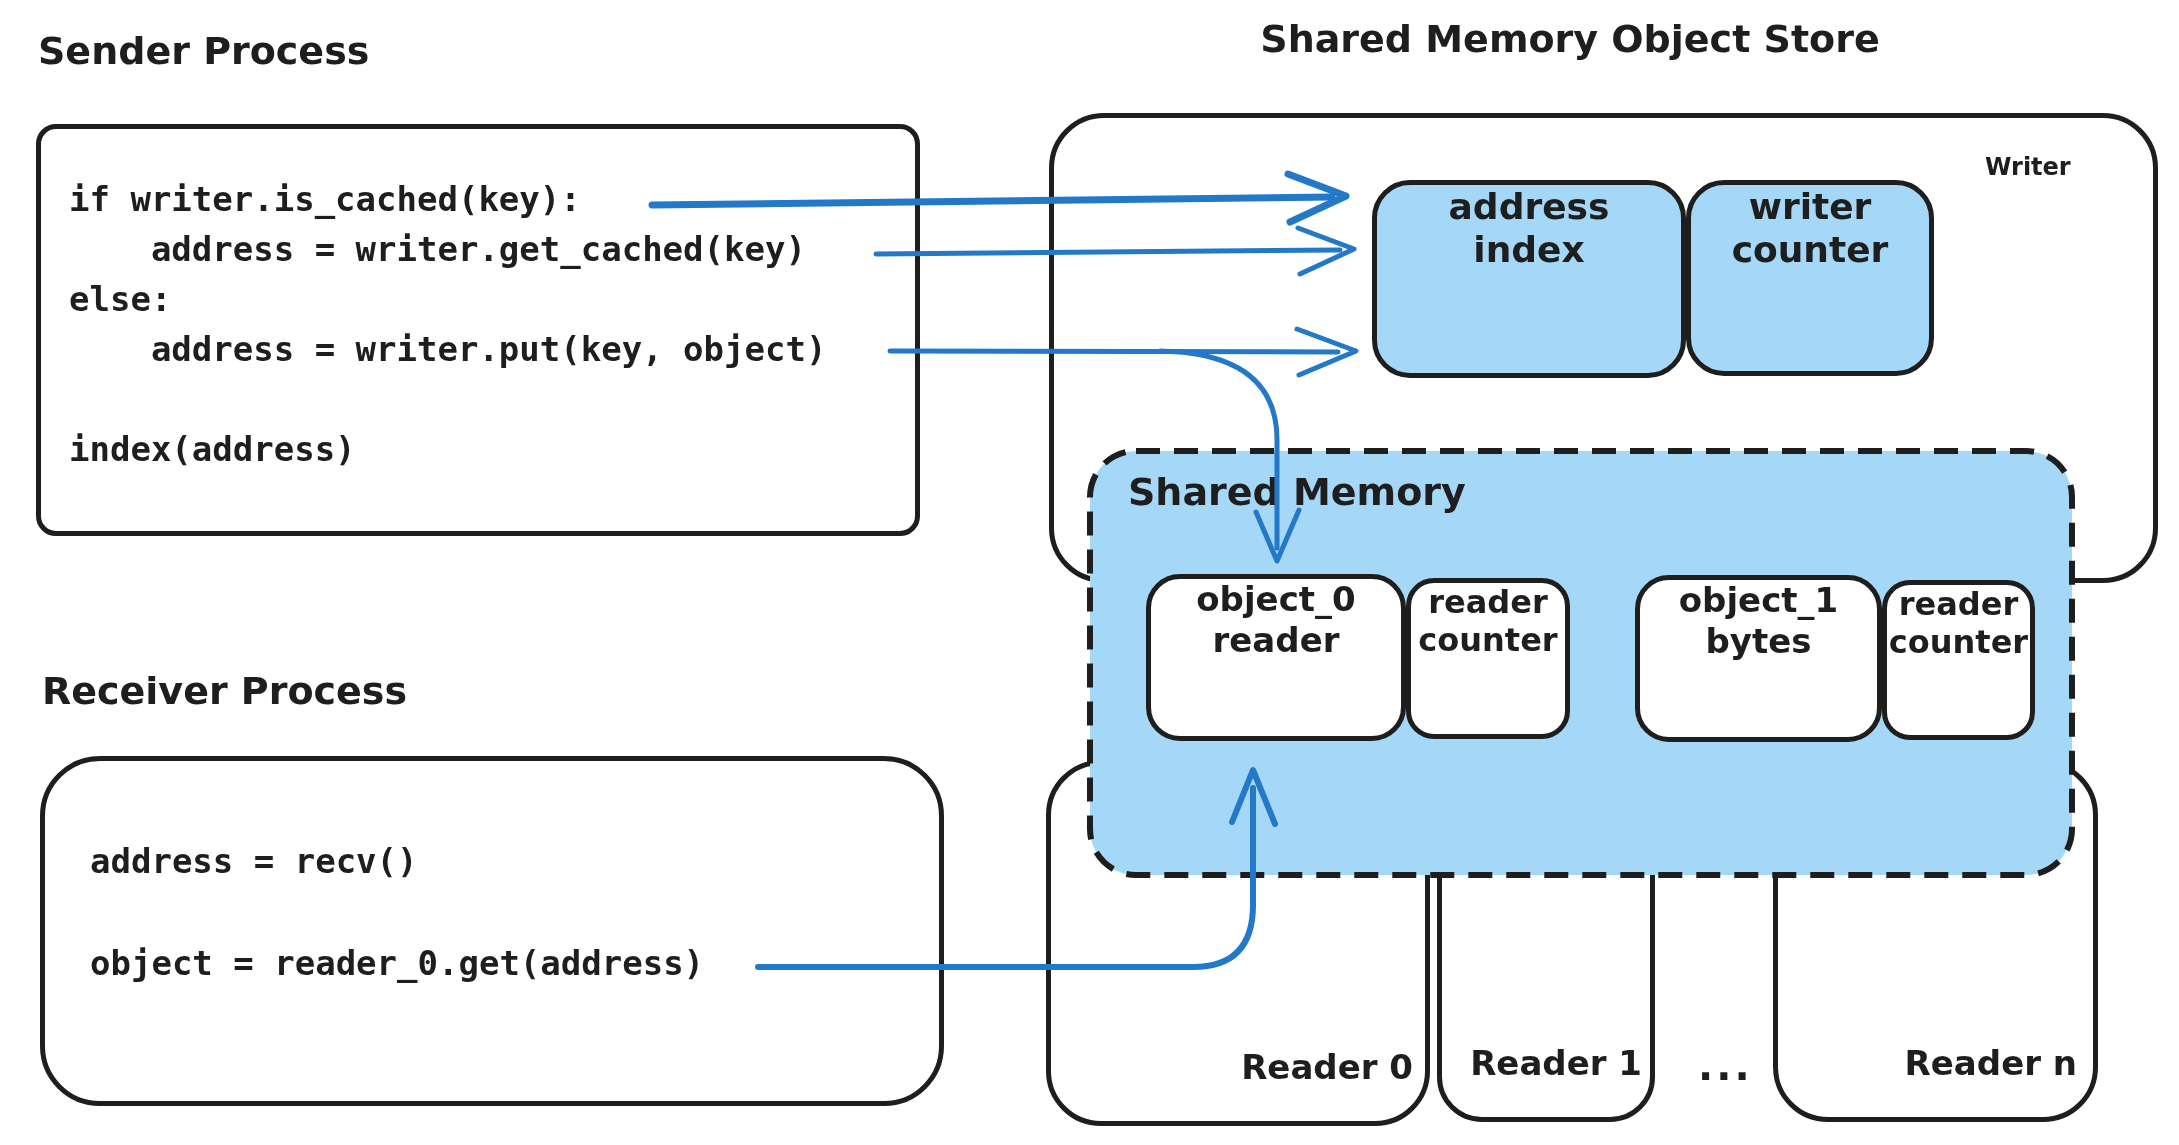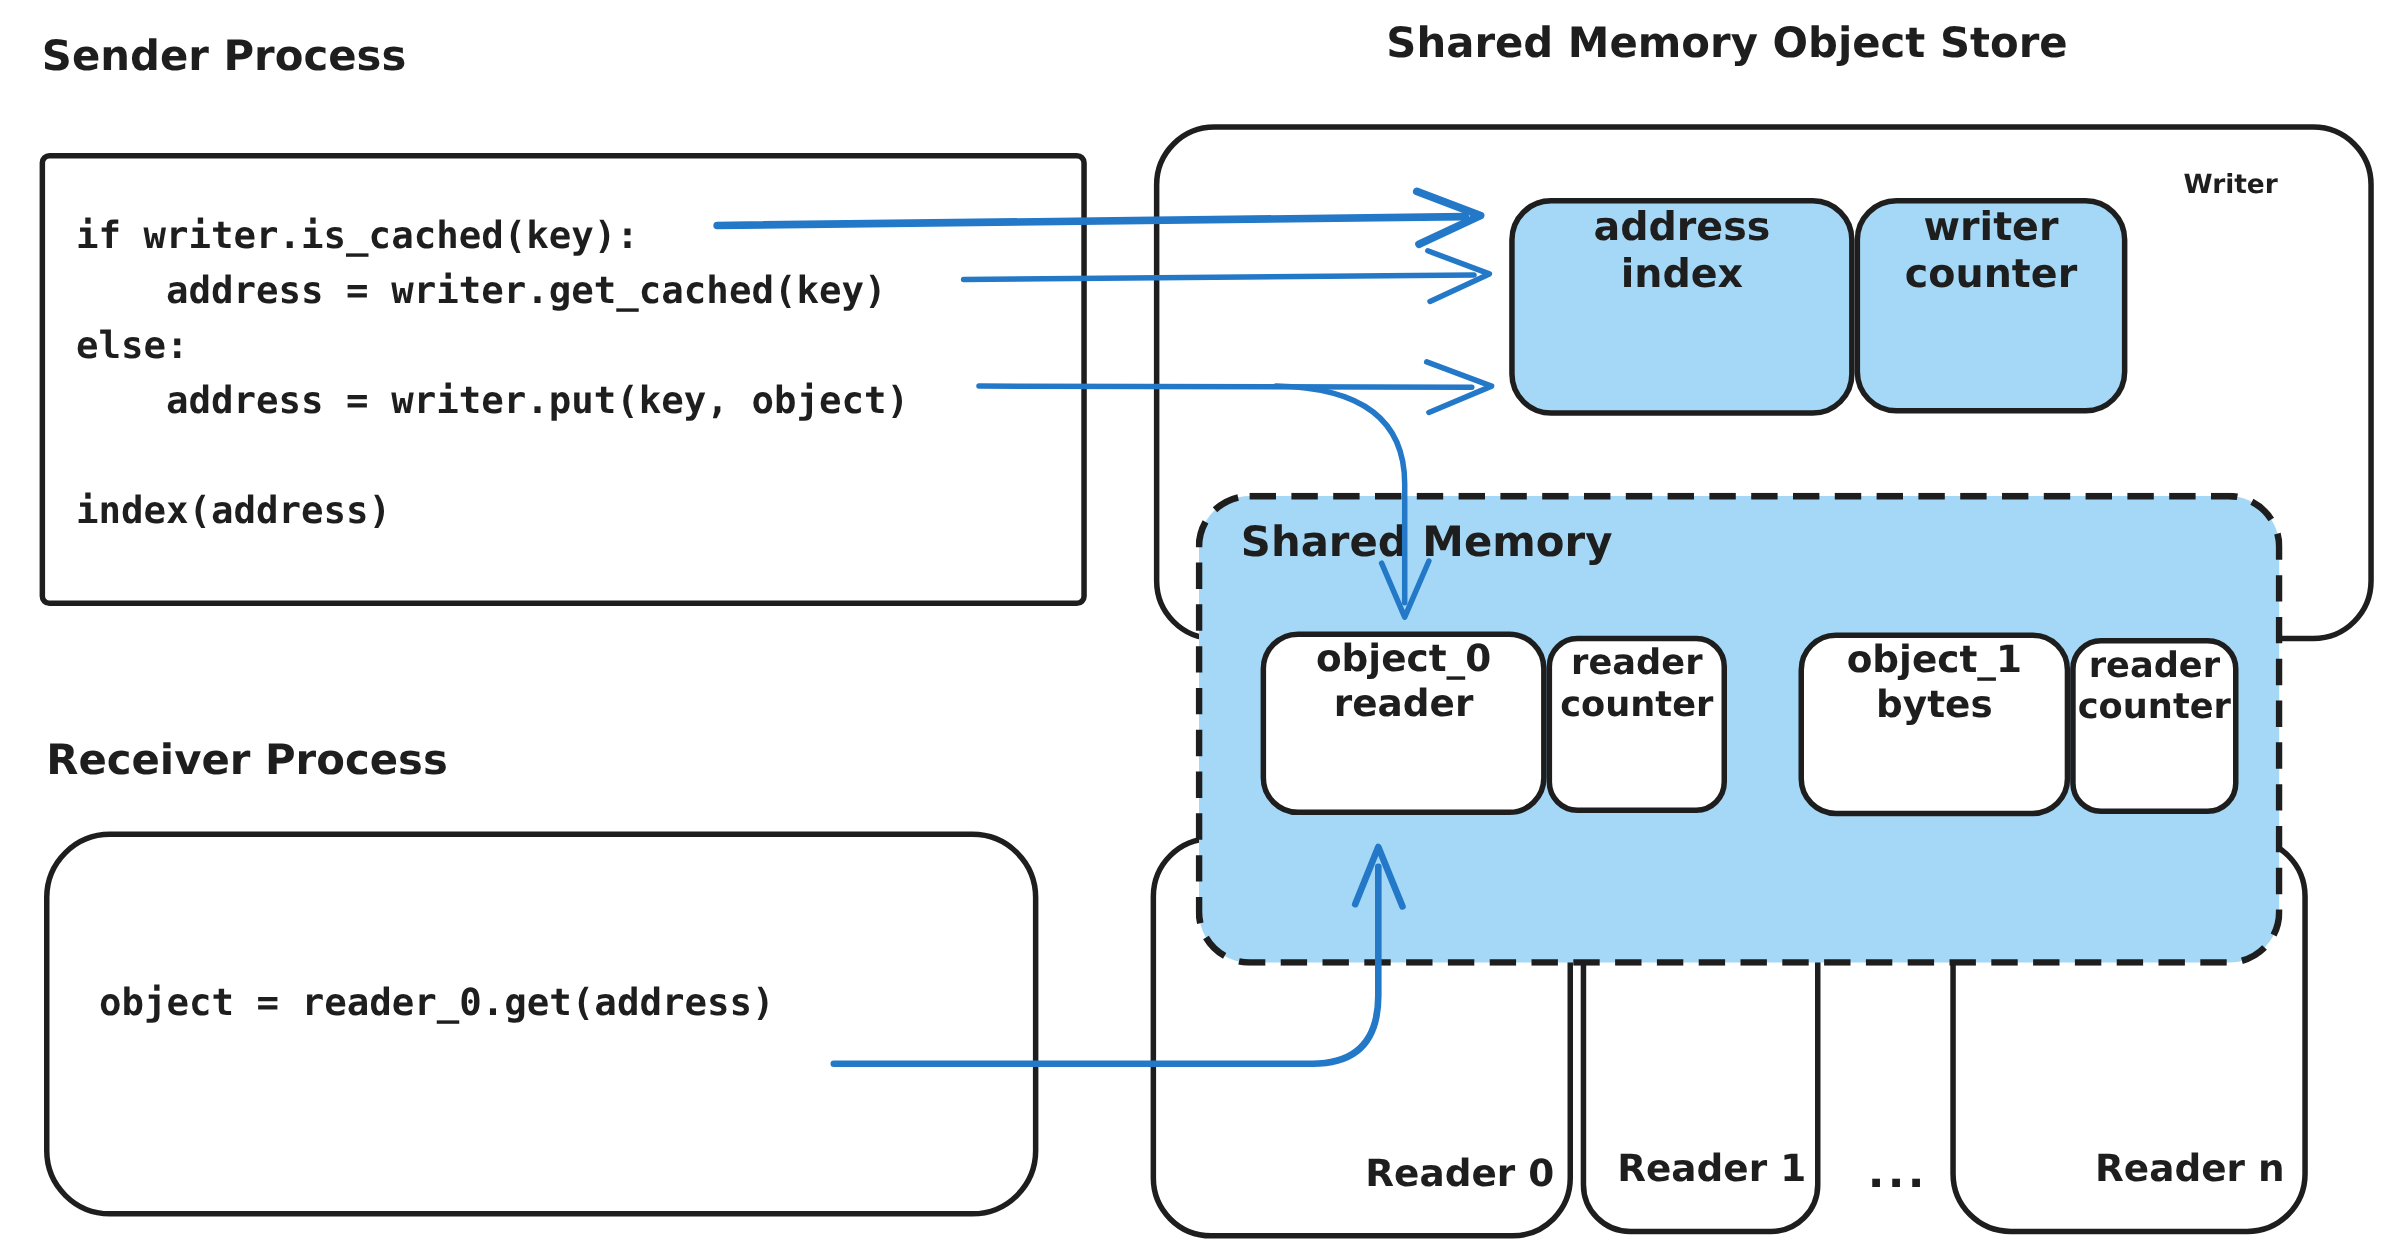--- a/index.html
+++ b/index.html
@@ -51,21 +51,21 @@
     font-family: "DejaVu Sans", sans-serif;
     font-weight: 700;
     color: var(--stroke);
     text-align: center;
     font-size: 36px;
     line-height: 1.2;
   }
   .slot-label { font-size: 34px; }
   .counter-label-txt { font-size: 32px; }
 
-  .sender-box   { left: 36px;   top: 139px; width: 952px;  height: 412px; border-radius: 9px; }
+  .sender-box   { left: 36px;   top: 124px; width: 884px;  height: 412px; border-radius: 20px; }
   .receiver-box { left: 40px;   top: 756px; width: 904px;  height: 350px; border-radius: 60px; }
   .writer-box   { left: 1049px; top: 113px; width: 1109px; height: 470px; border-radius: 55px; }
 
   .address-index-box  { left: 1372px; top: 180px; width: 314px; height: 198px; border-radius: 38px; }
   .writer-counter-box { left: 1686px; top: 180px; width: 248px; height: 196px; border-radius: 38px; }
 
   .reader0-box { left: 1046px; top: 760px; width: 384px; height: 366px; border-radius: 55px; }
   .reader1-box { left: 1437px; top: 760px; width: 218px; height: 362px; border-radius: 45px; }
   .readern-box { left: 1773px; top: 760px; width: 325px; height: 362px; border-radius: 55px; }
   .reader-name {
@@ -143,20 +143,21 @@
       <div class="code-line">    address = writer.get_cached(key)</div>
       <div class="code-line">else:</div>
       <div class="code-line">    address = writer.put(key, object)</div>
       <div class="code-line"></div>
       <div class="code-line">index(address)</div>
     </div>
   </div>
 
   <div class="box receiver-box">
     <div class="code receiver-code">
+      <div class="code-line">address = recv()</div>
       <div class="code-line"></div>
       <div class="code-line">object = reader_0.get(address)</div>
     </div>
   </div>
 
   <div class="box writer-box"></div>
   <div class="hand writer-label label-writer">Writer</div>
 
   <div class="box blue-box center-label address-index-box">
     <span class="box-label" style="width:180px">address index</span>

